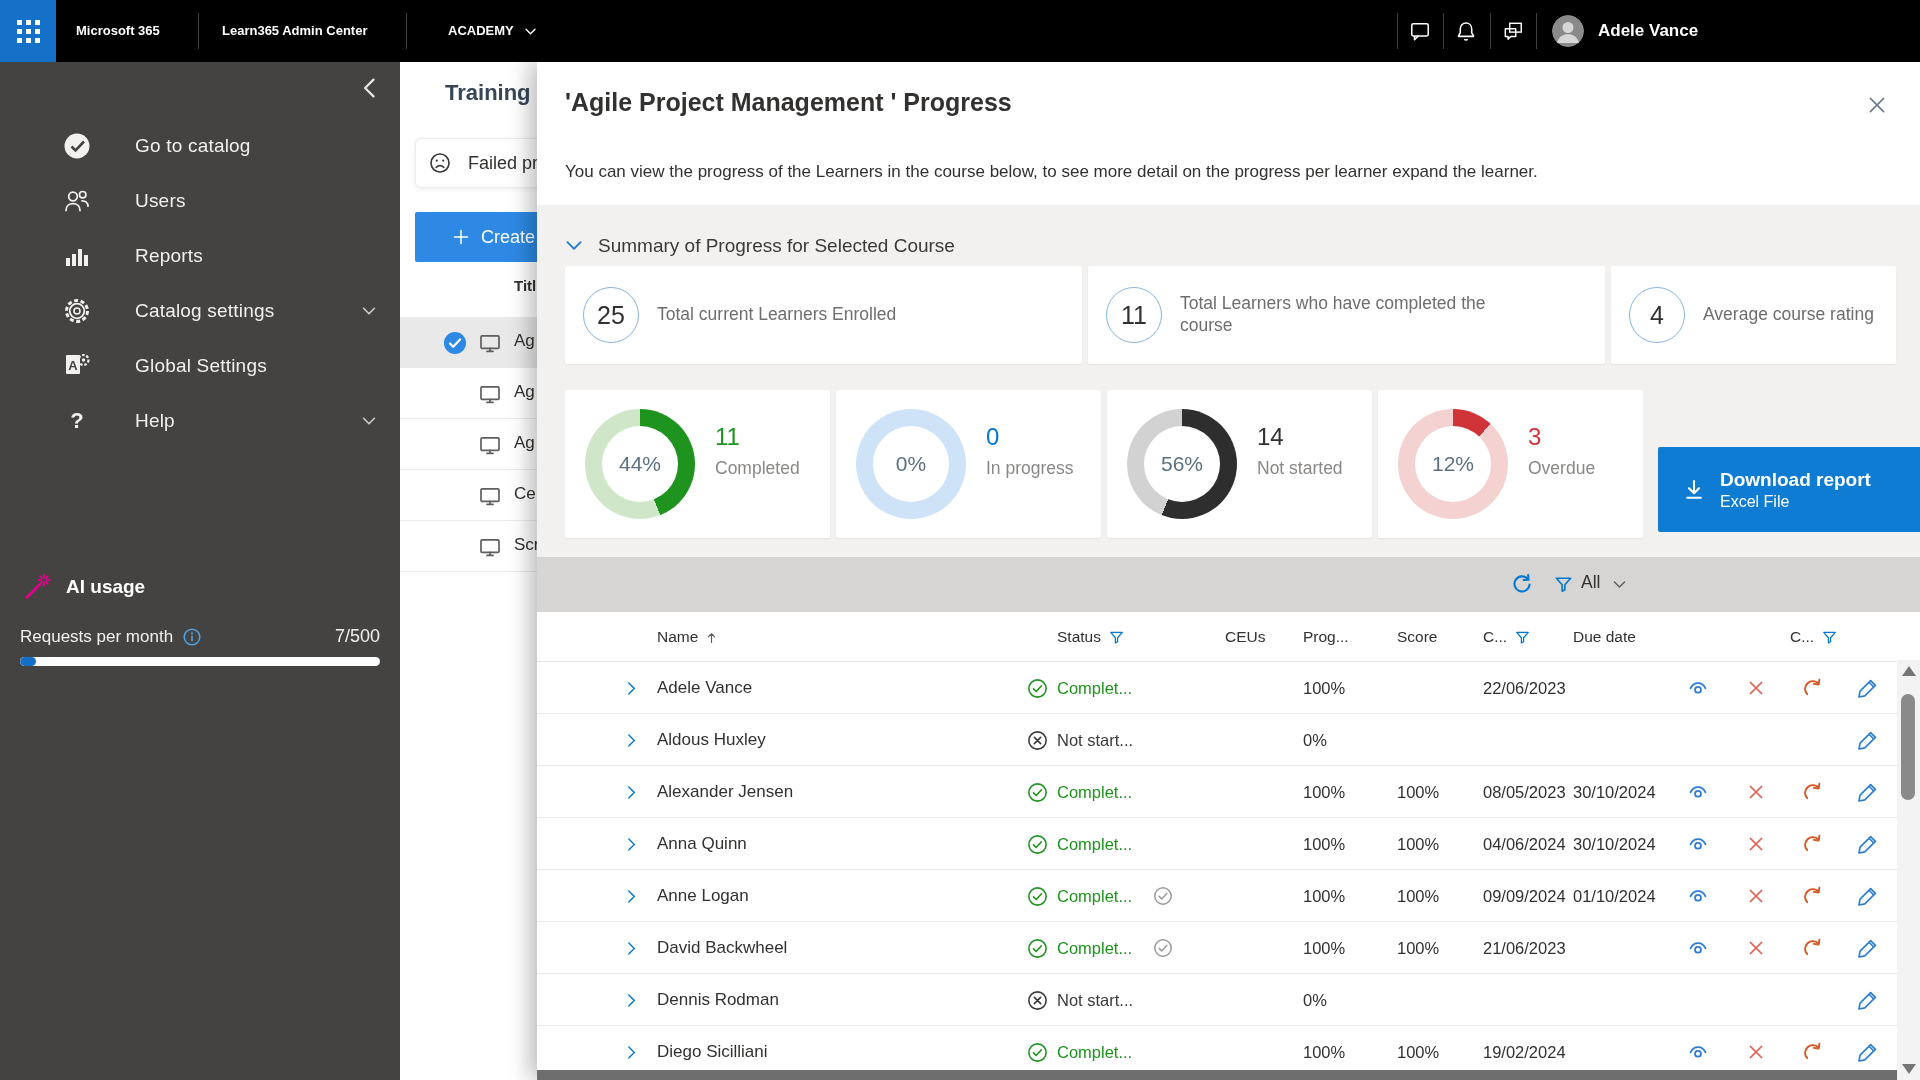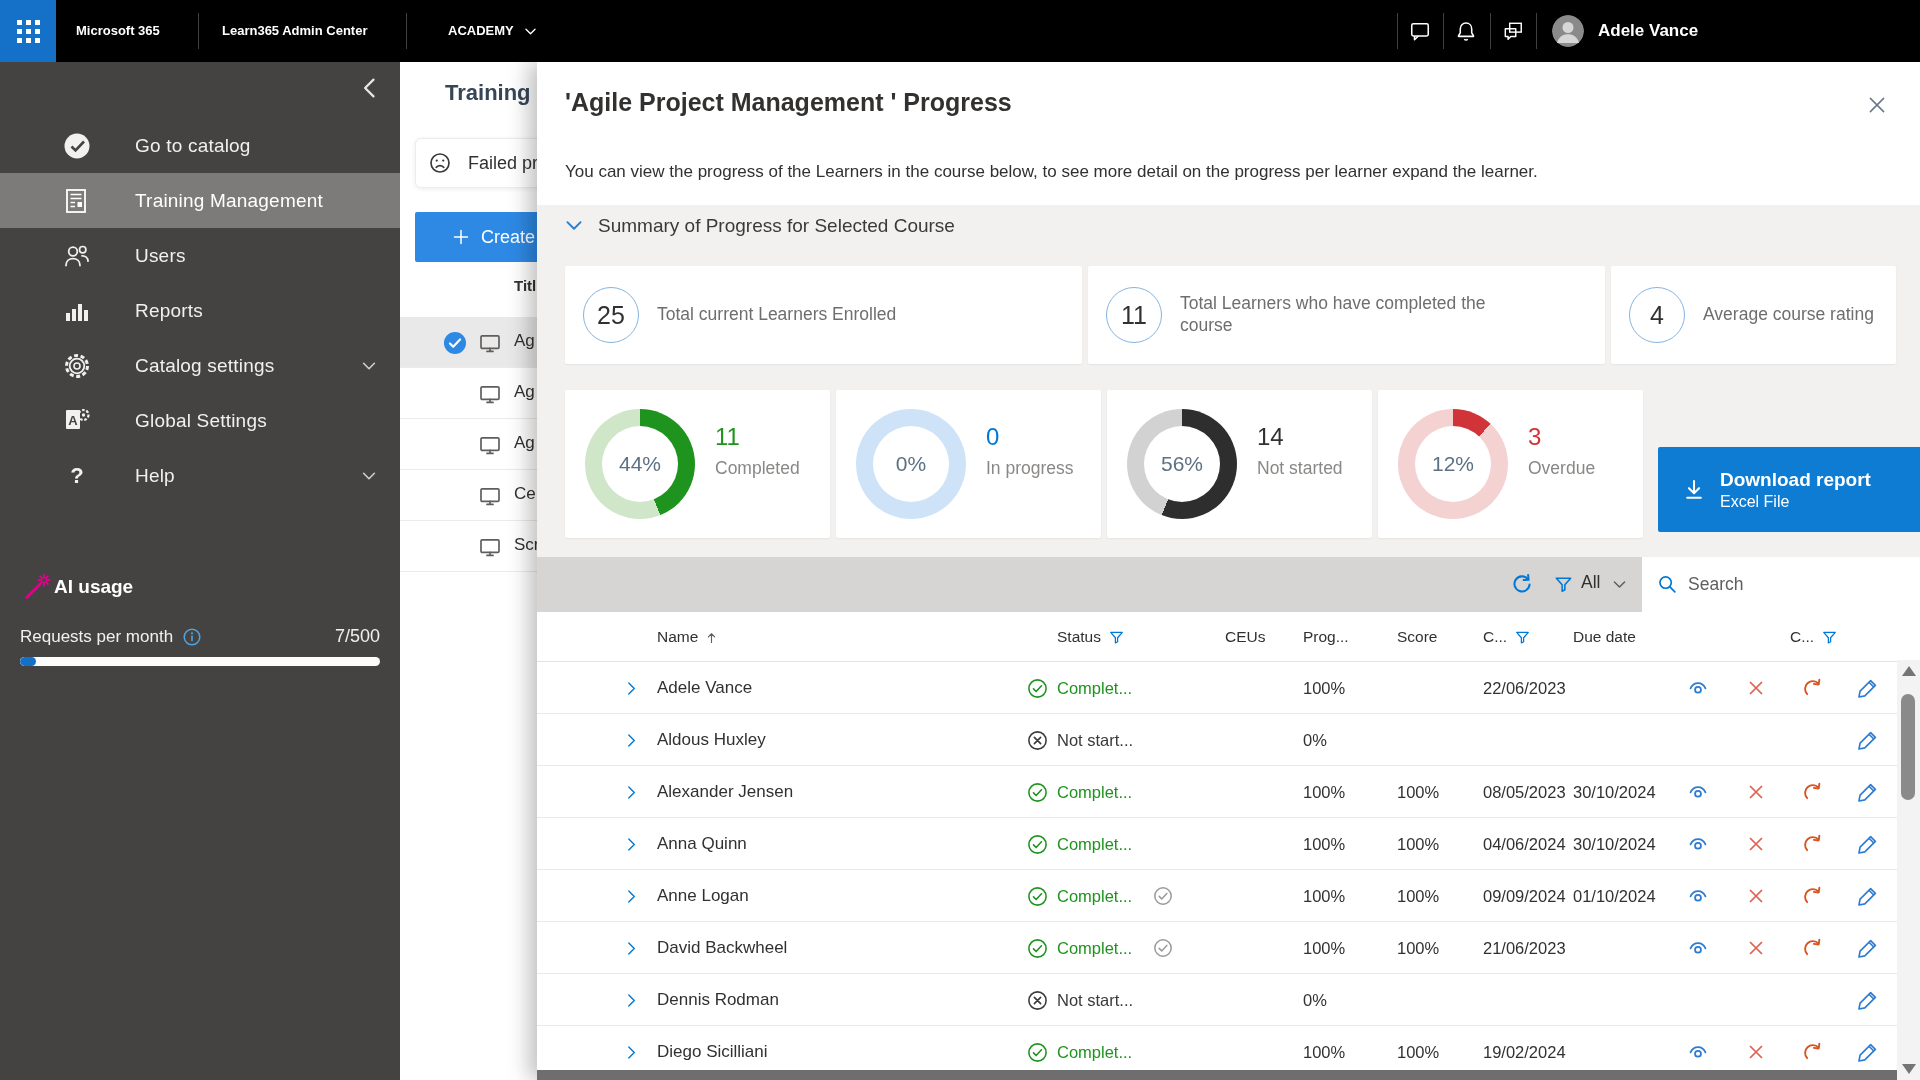--- a/index.html
+++ b/index.html
@@ -21,21 +21,21 @@
 .sidebar{position:absolute;left:0;top:62px;width:400px;bottom:0;background:#454341;z-index:50}
 .collapse{position:absolute;top:12px;right:16px;width:28px;height:28px;cursor:pointer;color:#e8e6e3}
 .nav{position:absolute;left:0;right:0;top:56px}
 .side-item{position:relative;height:55px;display:flex;align-items:center;padding-left:62px;cursor:pointer;color:#f1f0ef}
 .side-item.active{background:#7d7b79;color:#fff}
 .side-item .sicon{width:30px;height:30px;display:flex;align-items:center;justify-content:center;flex:none}
 .side-item .slabel{margin-left:43px;font-size:19px;letter-spacing:.2px}
 .side-item .schev{position:absolute;right:22px;top:19px;width:18px;height:18px;color:#cfcecd}
 .help-q{font-size:22px;font-weight:700;color:#f2f1f0}
 .ai-row{position:absolute;left:22px;top:510px;display:flex;align-items:center;cursor:pointer}
-.ai-row .slabel{margin-left:2px;font-size:19px;font-weight:700;color:#fff}
+.ai-row .slabel{margin-left:14px;font-size:19px;font-weight:700;color:#fff}
 .req-row{position:absolute;left:20px;right:20px;top:564px;display:flex;align-items:center;color:#f1f0ef}
 .req-row .rlabel{font-size:17px}
 .req-row .rinfo{margin-left:9px;width:20px;height:20px}
 .req-row .rval{margin-left:auto;font-size:18px}
 .pbar{position:absolute;left:20px;right:20px;top:595px;height:9px;border-radius:5px;background:#fcfcfc;overflow:hidden}
 .pbar .fill{height:100%;background:#1571c8;border-radius:5px}
 
 
 .bgpage{position:absolute;left:400px;top:62px;right:0;bottom:0;background:#fff;z-index:10}
 .bg-title{position:absolute;left:45px;top:18px;font-size:22px;font-weight:700;color:#374657;white-space:nowrap}
@@ -51,21 +51,21 @@
 .bg-row .rcheck{position:absolute;left:43px;top:14px;width:24px;height:24px}
 .bg-row .rmon{position:absolute;left:78px;top:14px;width:24px;height:24px;color:#605e5c}
 .bg-row .rlabel{position:absolute;left:114px;top:14px;font-size:17px;color:#323130;white-space:nowrap}
 
 
 .modal{position:absolute;left:537px;top:62px;right:0;bottom:0;background:#fff;z-index:55;box-shadow:-8px 0 20px rgba(0,0,0,.25)}
 .m-title{position:absolute;left:28px;top:26px;font-size:25px;font-weight:600;color:#323130}
 .m-close{position:absolute;right:32px;top:32px;width:22px;height:22px;color:#68788a;cursor:pointer}
 .m-desc{position:absolute;left:28px;top:100px;font-size:17px;color:#323130}
 .gray-panel{position:absolute;left:0;right:0;top:143px;height:352px;background:#f2f1ef}
-.sum-head{position:absolute;left:26px;top:10px;display:flex;align-items:flex-end;cursor:pointer}
+.sum-head{position:absolute;left:26px;top:30px;display:flex;align-items:flex-end;cursor:pointer}
 .sum-head .schev{width:22px;height:22px;color:#2b7cd3;flex:none}
 .sum-head .stext{margin-left:13px;font-size:19px;color:#3b3a39}
 
 .stats-row{position:absolute;left:0;top:204px;height:112px;width:100%}
 .stat-card{position:absolute;top:0;height:98px;background:#fff;border-radius:2px;box-shadow:0 1px 2px rgba(0,0,0,.06)}
 .stat-circ{position:absolute;left:18px;top:21px;width:56px;height:56px;border:1px solid #85b4e0;border-radius:50%;display:flex;align-items:center;justify-content:center;font-size:25px;color:#323130}
 .stat-label{position:absolute;left:92px;top:0;height:98px;display:flex;align-items:center;font-size:17.5px;color:#6f6e6d;line-height:1.25}
 
 .donut-row{position:absolute;left:0;top:328px;height:148px;width:100%}
 .donut-card{position:absolute;top:0;height:148px;background:#fff;border-radius:2px;box-shadow:0 1px 2px rgba(0,0,0,.06)}
@@ -203,30 +203,20 @@
   <nav class="nav" id="sidebar-nav">
       <div class="side-item">
         <span class="sicon">
           <svg viewBox="0 0 30 30" width="100%" height="100%">
             <circle cx="15" cy="15" r="12.5" fill="#f2f1f0"></circle>
             <path d="M9.5 15.5l4 4 8.5-9" fill="none" stroke="#454341" stroke-width="2.6"></path>
           </svg>
         </span>
         <span class="slabel">Go to catalog</span>
       </div>
-      <div class="side-item active">
-        <span class="sicon">
-          <svg viewBox="0 0 30 30" width="100%" height="100%">
-            <rect x="5" y="4" width="18" height="22" fill="none" stroke="currentColor" stroke-width="1.8"></rect>
-            <path d="M8.5 8.5h11M8.5 12.5h11M8.5 16.5h4.5M8.5 20.5h4.5" stroke="currentColor" stroke-width="1.6"></path>
-            <rect x="15.5" y="16" width="4.5" height="5" fill="currentColor"></rect>
-          </svg>
-        </span>
-        <span class="slabel">Training Management</span>
-      </div>
       <div class="side-item">
         <span class="sicon">
           <svg viewBox="0 0 30 30" width="100%" height="100%">
             <circle cx="11" cy="10.5" r="4.3" fill="none" stroke="currentColor" stroke-width="1.8"></circle>
             <path d="M4 24.5c0-4.2 3.1-6.8 7-6.8s7 2.6 7 6.8" fill="none" stroke="currentColor" stroke-width="1.8" stroke-linecap="round"></path>
             <circle cx="20.7" cy="8.7" r="3.2" fill="none" stroke="currentColor" stroke-width="1.7"></circle>
             <path d="M20 14.9c3.3-.3 6 1.9 6 5.3" fill="none" stroke="currentColor" stroke-width="1.7" stroke-linecap="round"></path>
           </svg>
         </span>
         <span class="slabel">Users</span>
@@ -470,29 +460,20 @@
         <svg width="21" height="21" viewBox="0 0 20 20">
           <path d="M3.2 4h13.6l-5.5 6.3v4.7l-2.6 1.4v-6.1z" fill="none" stroke="currentColor" stroke-width="1.5" stroke-linejoin="round"></path>
         </svg>
       </span>
     <span class="tb-all">All</span>
     <span class="tb-allchev">
         <svg width="17" height="17" viewBox="0 0 20 20">
           <path d="M4 7l6 6 6-6" fill="none" stroke="currentColor" stroke-width="1.7" stroke-linecap="round" stroke-linejoin="round"></path>
         </svg>
       </span>
-    <div class="searchbox">
-      <span class="mag">
-          <svg width="21" height="21" viewBox="0 0 20 20">
-            <circle cx="8.2" cy="8.2" r="5.4" fill="none" stroke="currentColor" stroke-width="1.6"></circle>
-            <path d="M12.3 12.3 17 17" stroke="currentColor" stroke-width="1.6" stroke-linecap="round"></path>
-          </svg>
-        </span>
-      <input type="text" placeholder="Search" style="">
-    </div>
   </div>
 
   <div class="thead" id="thead">
       <div class="th" style="left: 120px;">
         <span>Name</span>
         <span class="sicon">
           <svg viewBox="0 0 20 20" width="100%" height="100%">
             <path d="M10 16.5v-11M5.8 9.2 10 5l4.2 4.2" fill="none" stroke="currentColor" stroke-width="1.5" stroke-linecap="round" stroke-linejoin="round"></path>
           </svg>
         </span>

